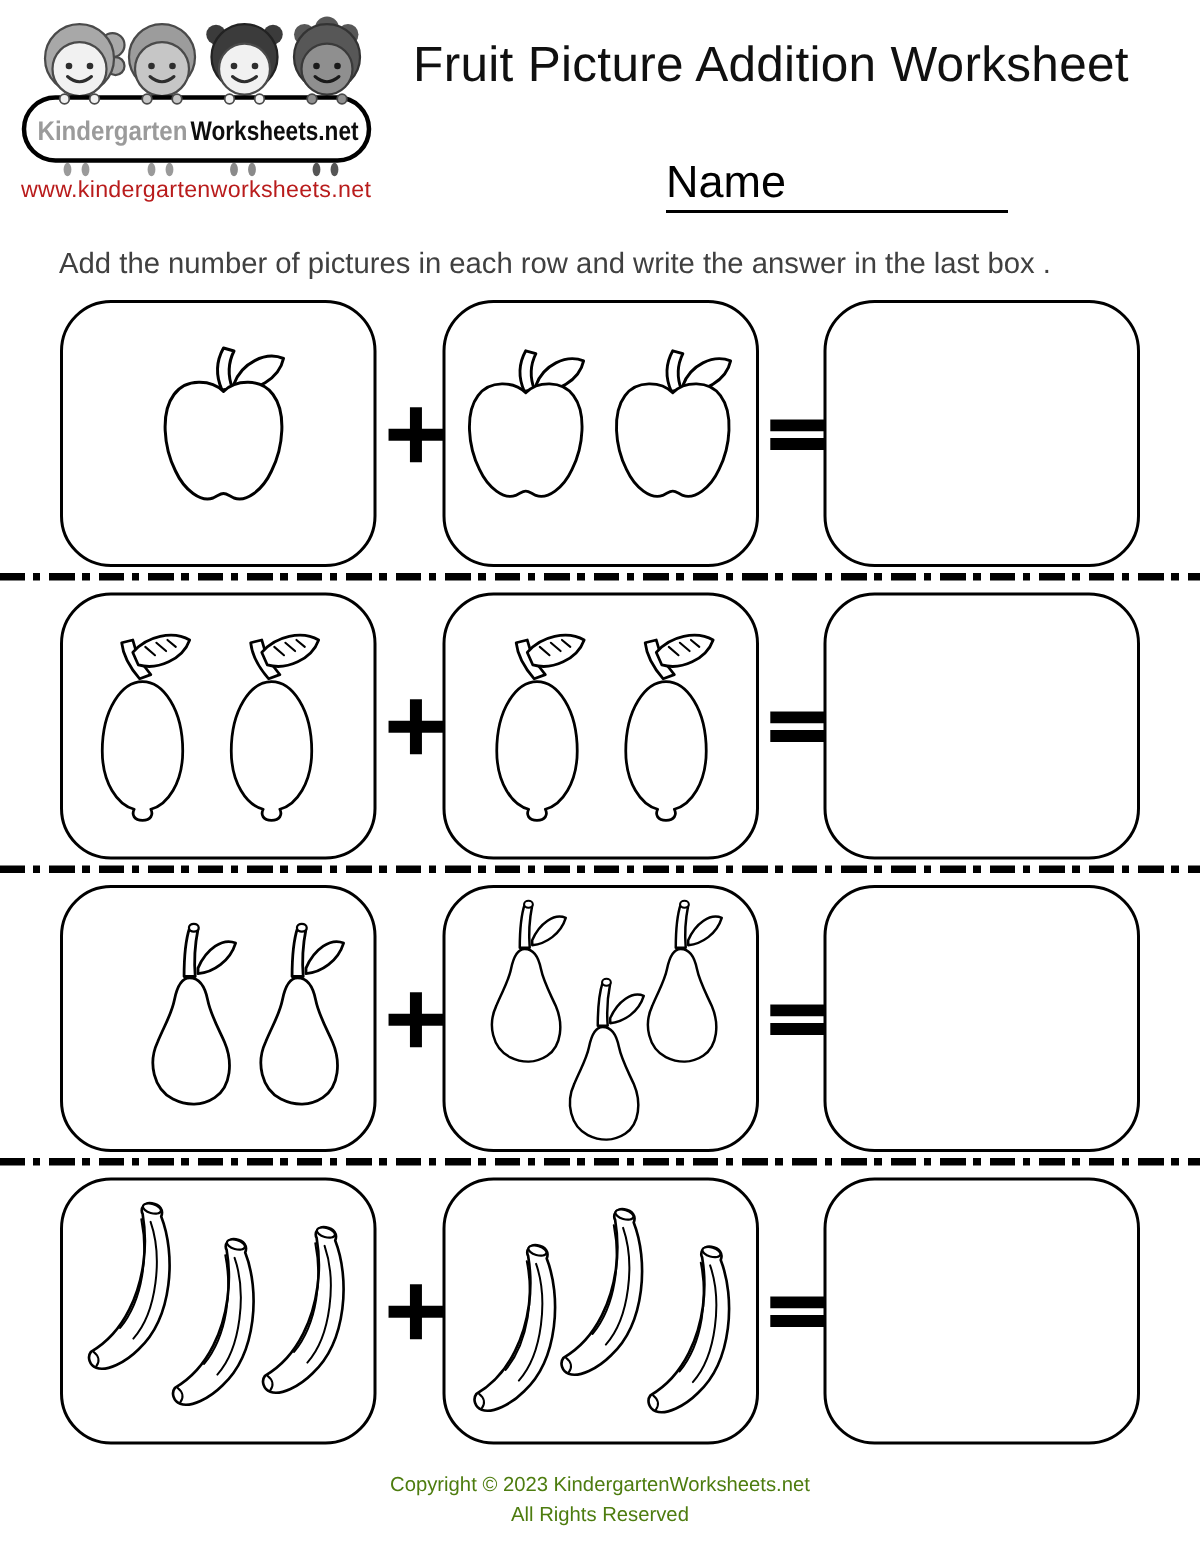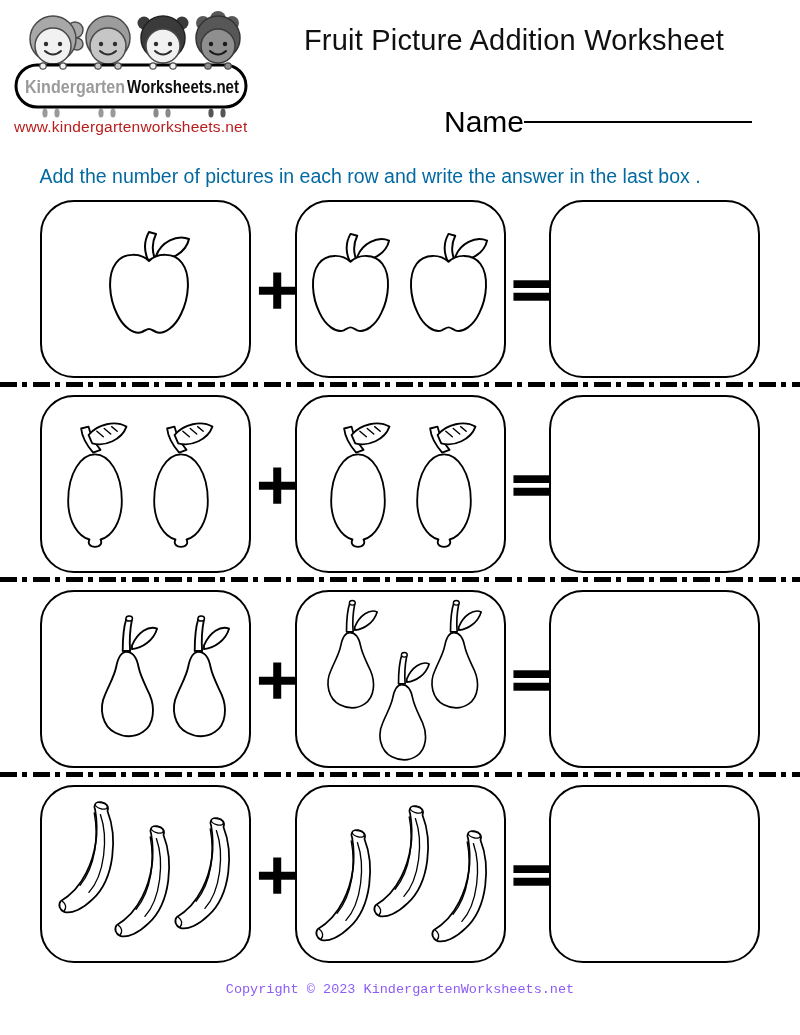--- a/index.html
+++ b/index.html
@@ -3,48 +3,48 @@
 <meta charset="utf-8">
 <style>
   html,body{margin:0;padding:0;background:#fff;}
   .page{position:relative;width:800px;height:1035px;background:#ffffff;overflow:hidden;
         font-family:"Liberation Sans",sans-serif;color:#000;}
 
   
   .logo{position:absolute;left:13px;top:8px;}
   .site-url{position:absolute;left:14px;top:118px;font-size:15.5px;color:#b91c1c;letter-spacing:.2px;}
   .title{position:absolute;left:248px;top:24px;width:532px;text-align:center;
-         font-size:29px;font-weight:400;color:#101010;letter-spacing:.2px;margin:0;}
-  .name-row{position:absolute;left:444px;top:103px;height:37px;display:flex;align-items:center;}
+         font-size:33px;font-weight:400;color:#101010;letter-spacing:.2px;margin:0;}
+  .name-row{position:absolute;left:444px;top:103px;height:37px;display:flex;align-items:flex-start;flex-direction:column;}
   .name-label{font-size:30px;line-height:37px;}
   .name-line{width:228px;border-bottom:2.5px solid #000;}
 
   .instruction{position:absolute;top:165px;left:0;width:740px;text-align:center;
-               font-size:19.5px;color:#0369a1;margin:0;}
+               font-size:19.5px;color:#404040;margin:0;}
 
   
   #rows{position:absolute;top:200px;left:40px;width:720px;}
   .row{display:flex;justify-content:space-between;align-items:center;height:178px;}
   .pbox{width:211px;height:178px;border:2px solid #000;border-radius:34px;
         position:relative;background:#fff;box-sizing:border-box;}
   .op{font-family:"DejaVu Sans",sans-serif;font-weight:900;font-size:56px;line-height:1;
       width:38px;text-align:center;-webkit-text-stroke:1.5px #000;}
   .divider{height:5px;margin:4px -40px 8px -40px;
            background:repeating-linear-gradient(90deg,#000 0 17px,transparent 17px 22px,
                         #000 22px 27px,transparent 27px 33px);}
   .fruit{position:absolute;}
 
   
   .ln{fill:#fff;stroke:#000;stroke-width:2;stroke-linejoin:round;}
   .ln-thin{fill:#fff;stroke:#000;stroke-width:1.6;stroke-linejoin:round;}
   .nf{fill:none;stroke:#000;stroke-width:1.5;stroke-linecap:round;}
 
   
   .footer{position:absolute;top:980px;left:0;width:800px;text-align:center;
-          font-size:13.5px;color:#8b5cf6;line-height:1.45;font-family:Liberation Mono, monospace;}
+          font-size:13.5px;color:#4d7c0f;line-height:1.45;}
 </style>
 </head>
 <body>
 
 <div class="page">
 
   <svg width="0" height="0" style="position:absolute" aria-hidden="true">
     <defs>
       <symbol id="fruit-apple" viewBox="0 0 90 112">
         <path class="ln" d="M44,32 C40,23 40,13 45,4 L52,6 C48,14 48,23 51,31 Z"></path>
@@ -246,14 +246,15 @@
             <use href="#fruit-banana"></use>
           </svg>
         </div>
         <span class="op">=</span>
         <div class="pbox answer"></div>
       </div>
     </main>
 
   <div class="footer">
     <div>Copyright © 2023 KindergartenWorksheets.net</div>
+    <div>All Rights Reserved</div>
   </div>
 </div>
 
 </body></html>

